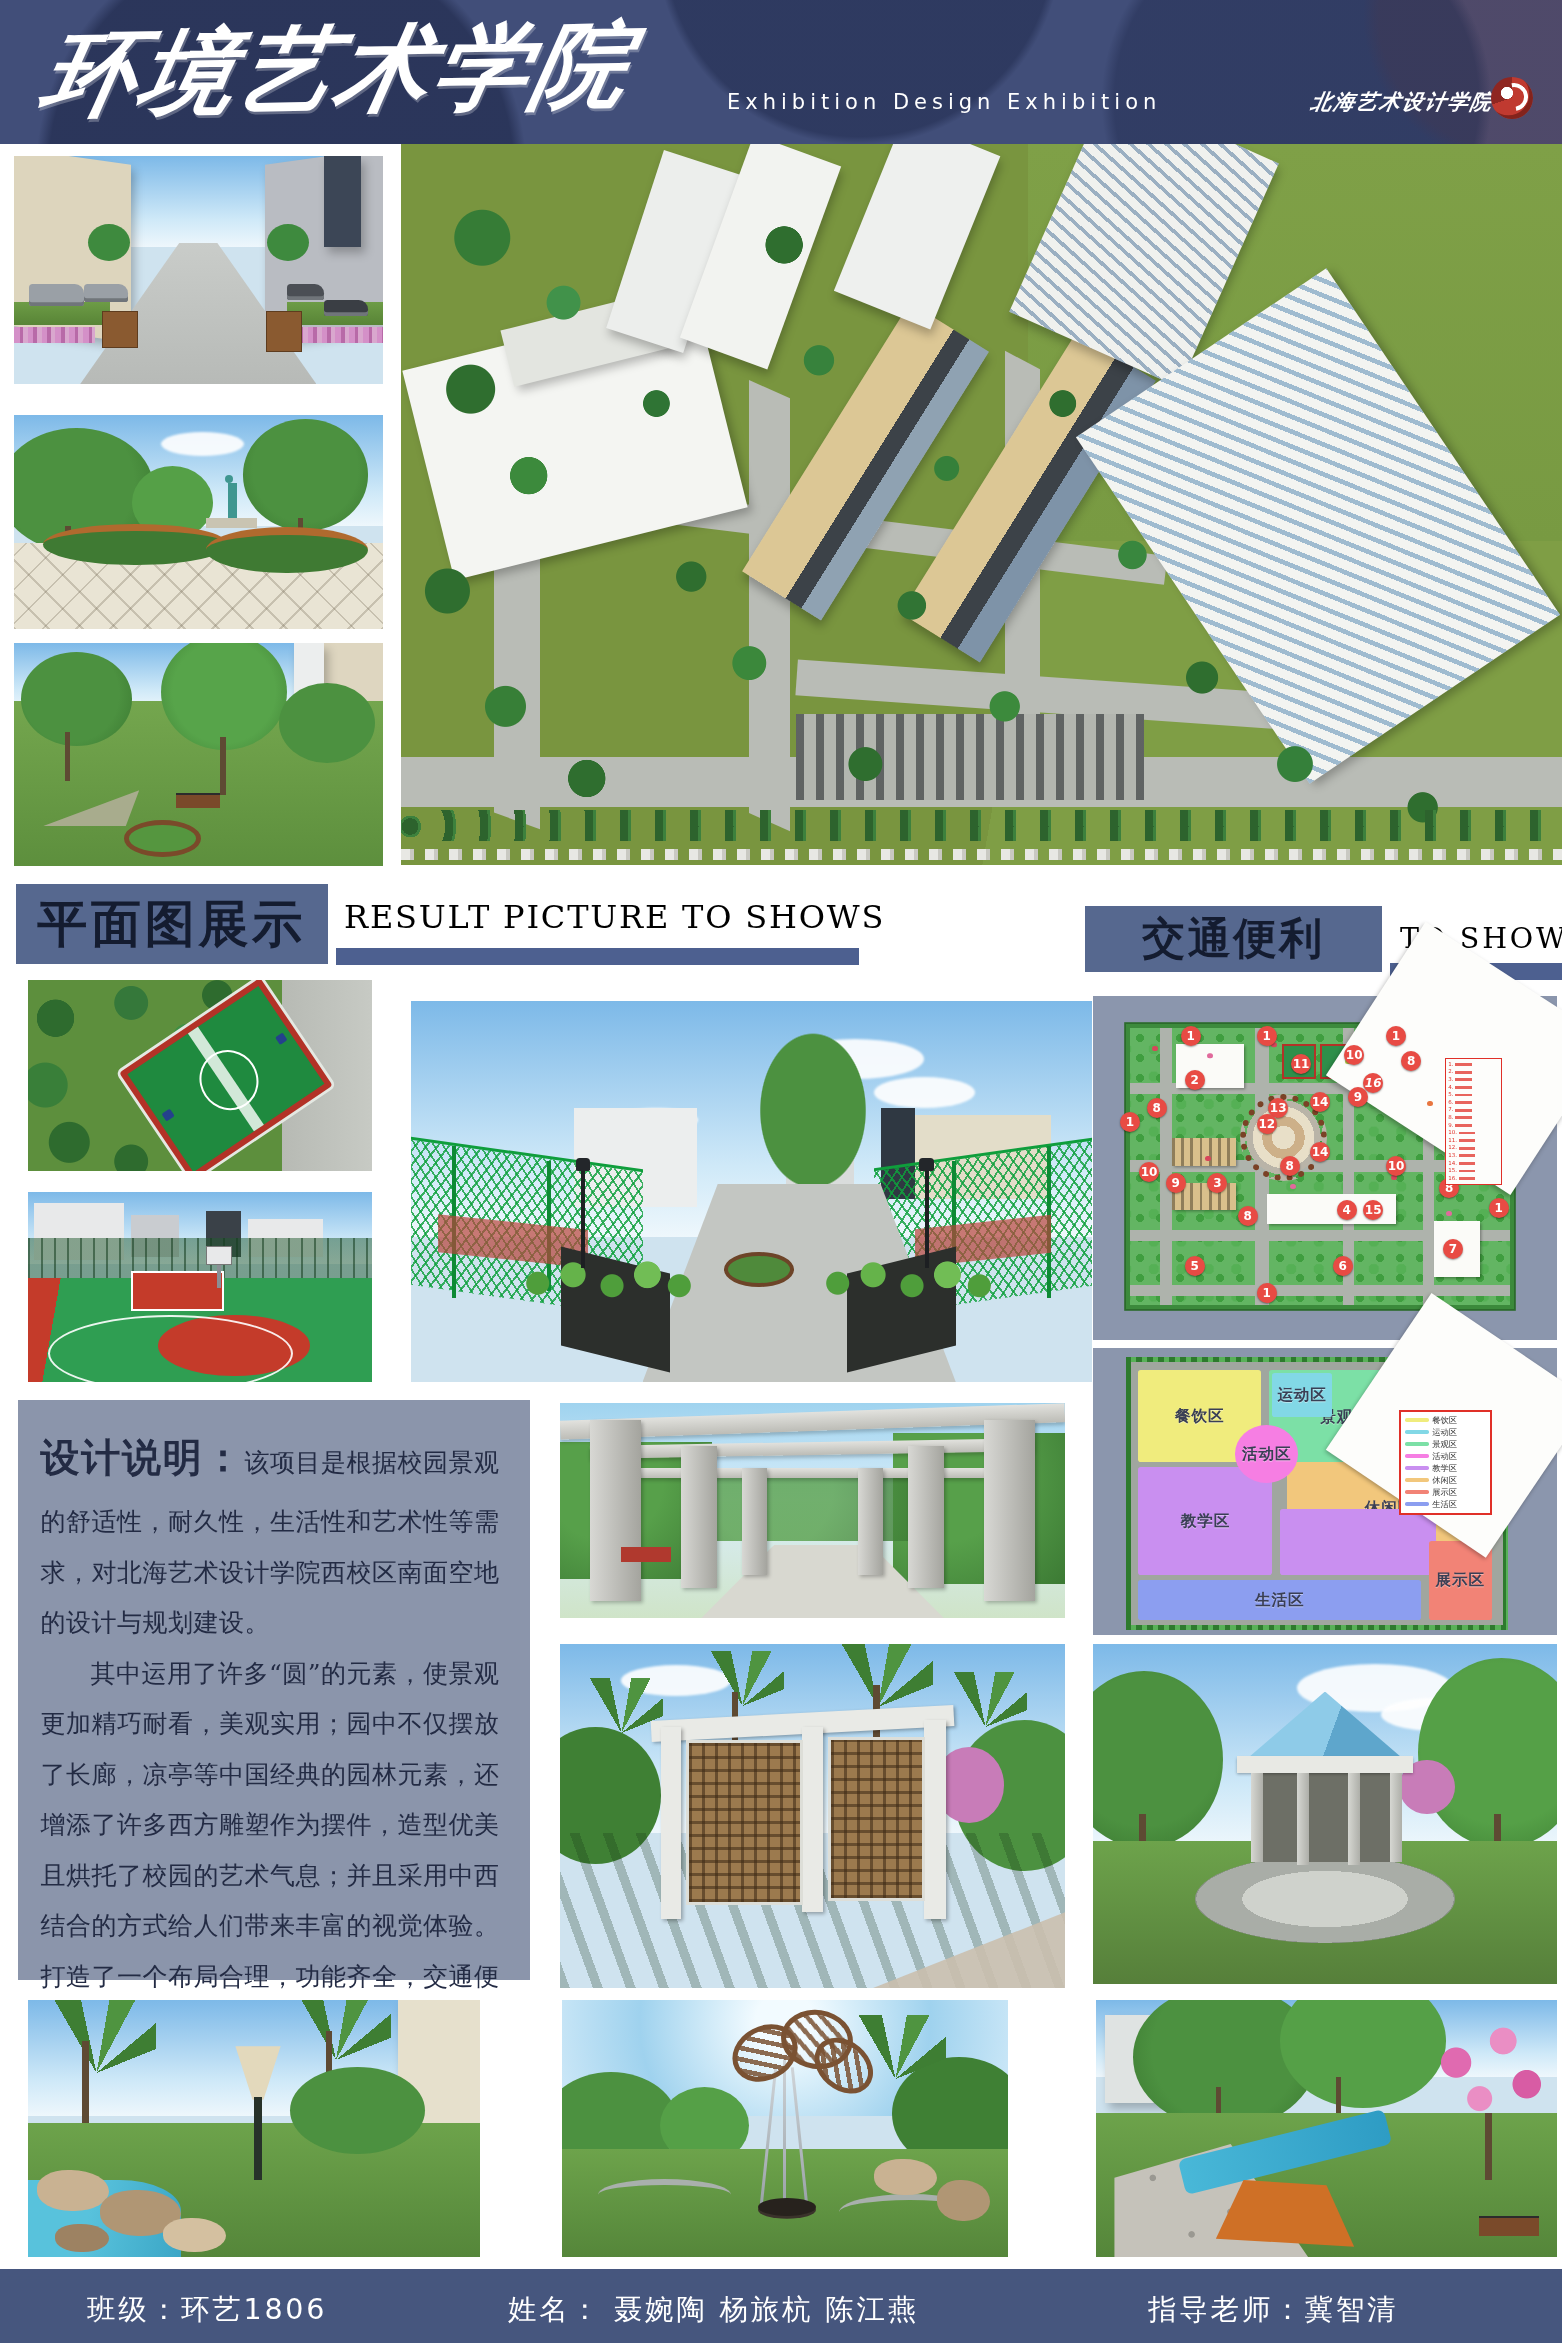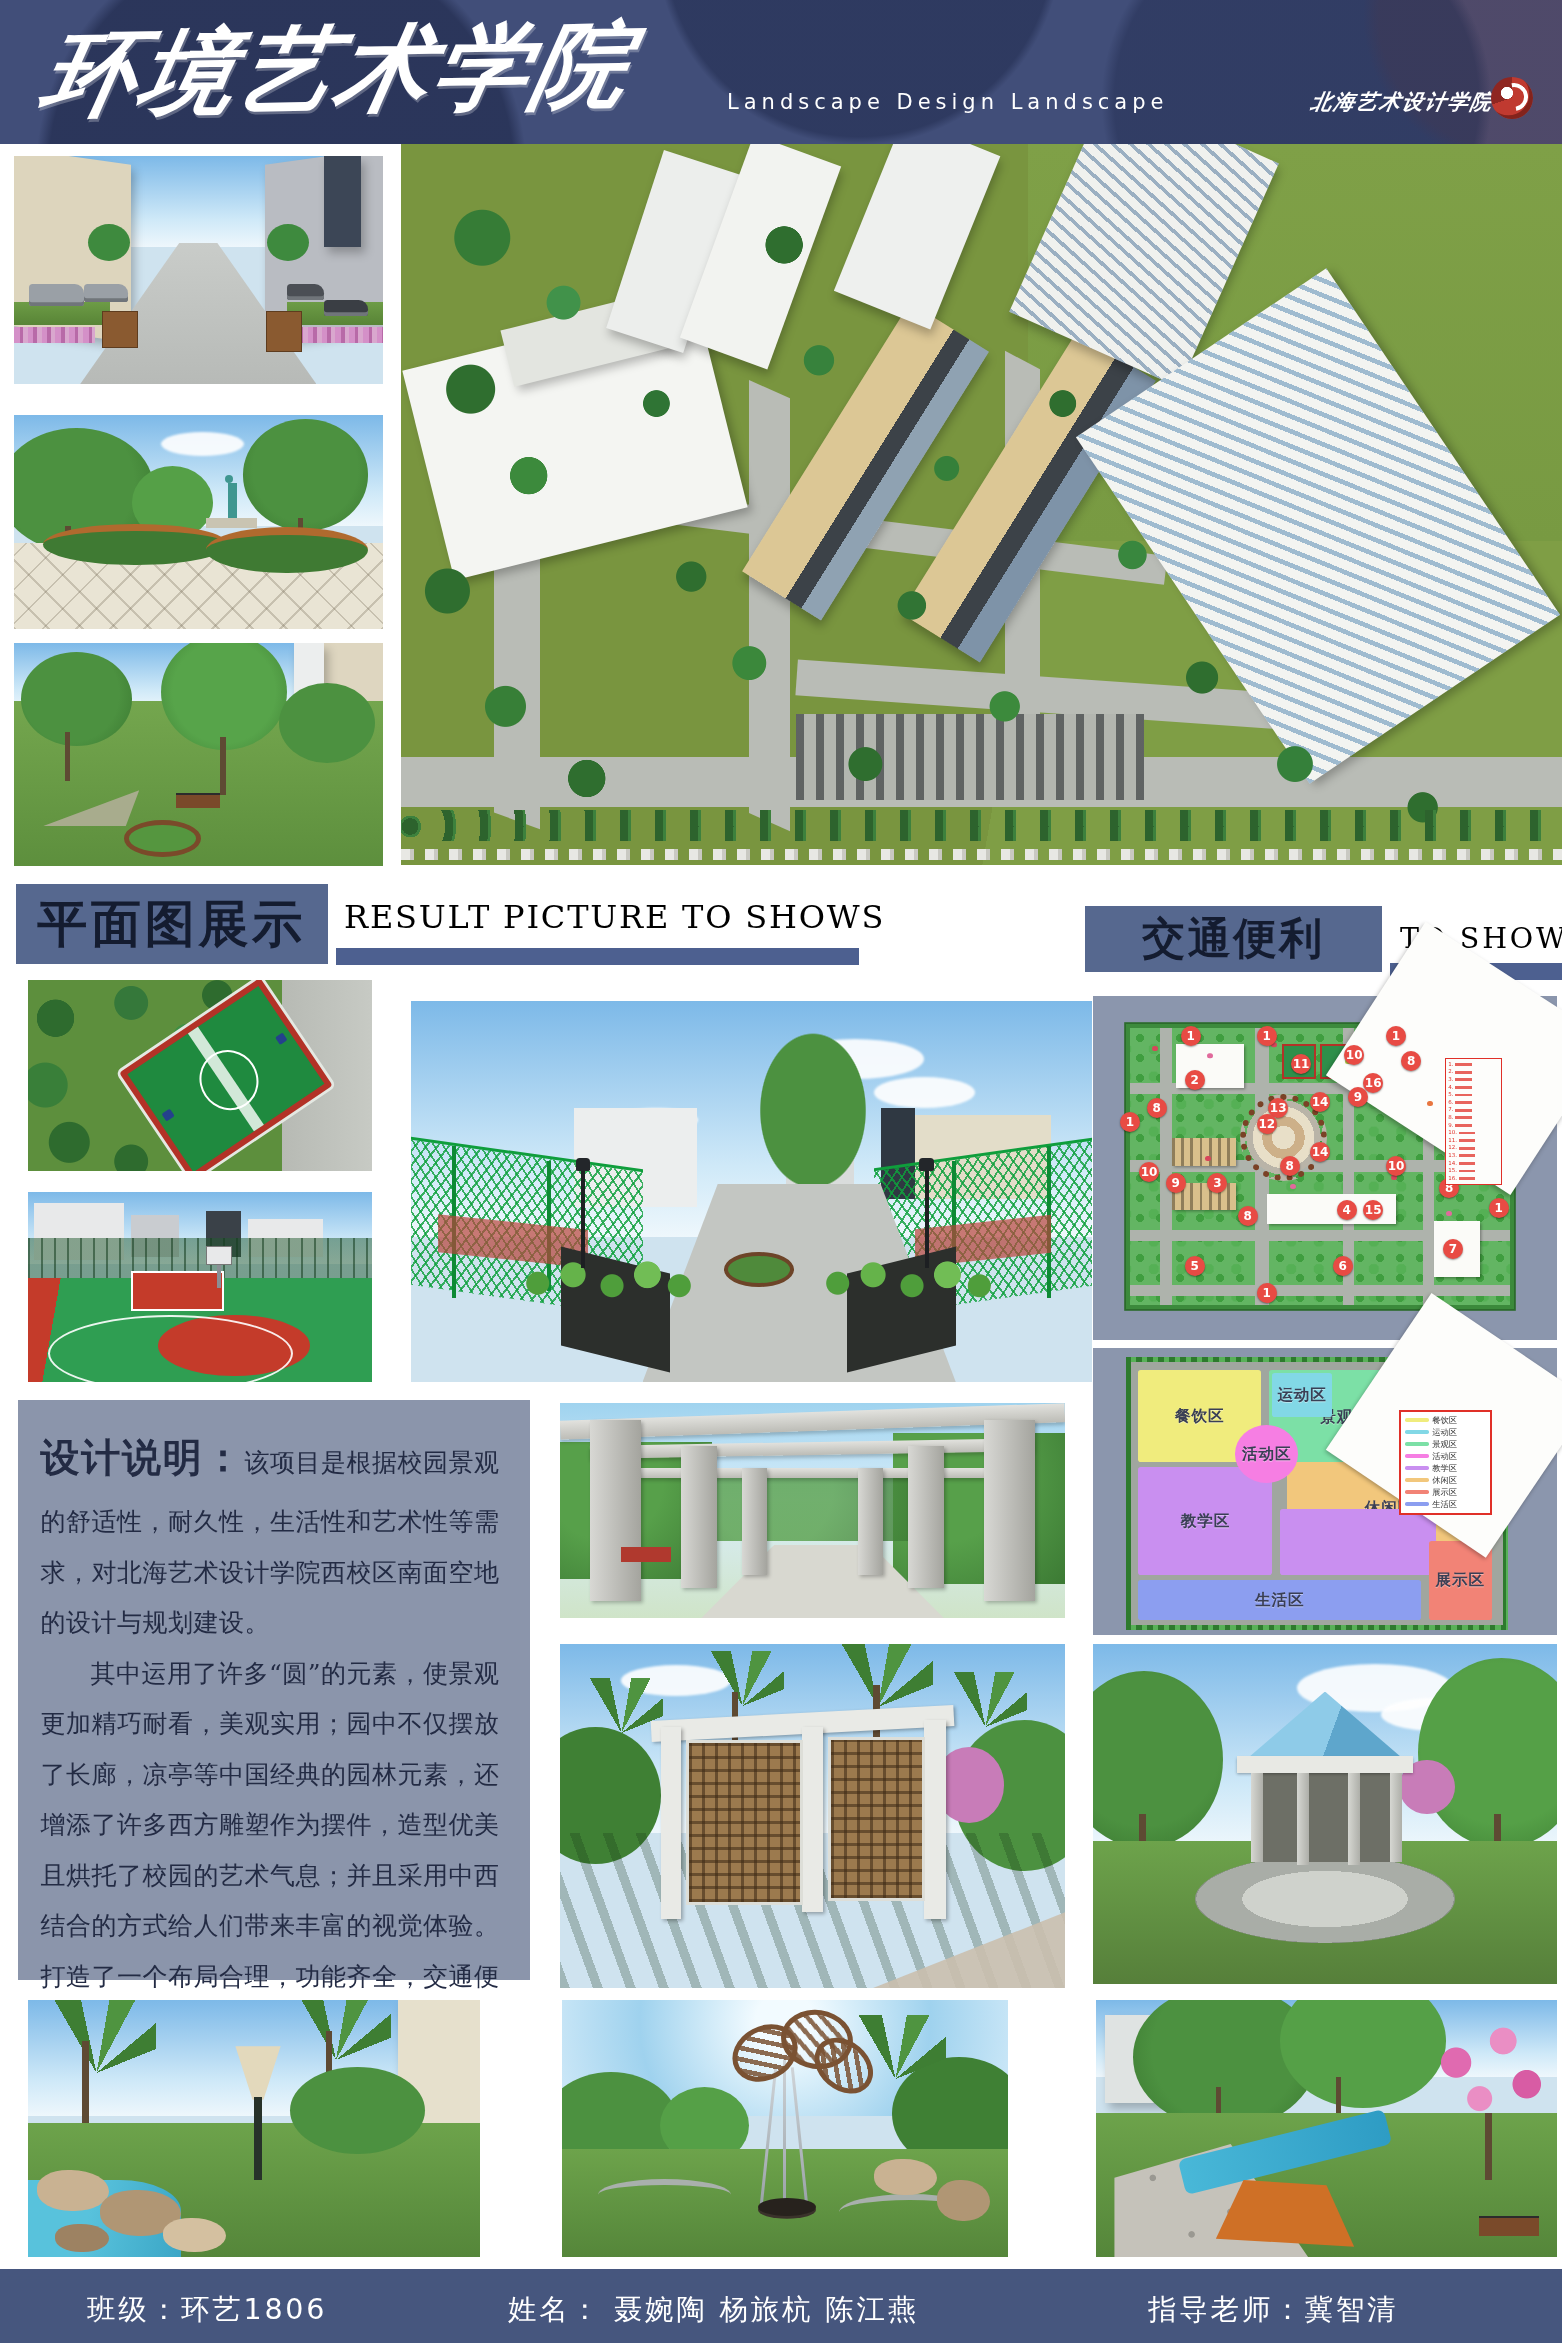--- a/index.html
+++ b/index.html
@@ -257,21 +257,21 @@
   #footer{left:0;top:2269px;width:1562px;height:74px;background:#46567e;color:#fff;}
   .foot-item{position:absolute;top:22px;font-size:28.5px;letter-spacing:2.8px;white-space:nowrap;}
 </style>
 </head>
 <body>
 
 <div id="poster">
 
   <div id="header" class="abs" style="background-color: rgb(65, 78, 121);">
     <div id="school-name" class="abs calli">环境艺术学院</div>
-    <div id="exh-sub" class="abs">Landscape Design Landscape</div>
+    <div id="exh-sub" class="abs">Exhibition Design Exhibition</div>
     <div id="logo-text" class="abs calli">北海艺术设计学院</div>
     <div id="logo-swirl" class="abs"></div>
   </div>
 
   <div id="thumb-street" class="photo">
     <div class="sky" style="height:40%;"></div>
     <div class="bldg grid" style="left:-2%;top:0;width:34%;height:78%;background:#ddd5bd;transform:skewY(8deg);"></div>
     <div class="bldg grid" style="right:-2%;top:0;width:34%;height:78%;background:#b9bcc2;transform:skewY(-8deg);"></div>
     <div class="bldg" style="right:6%;top:0;width:10%;height:40%;background:#3c4656;"></div>
     <div class="t-road" style="left:18%;bottom:0;width:64%;height:62%;clip-path:polygon(42% 0,58% 0,100% 100%,0 100%);"></div>
@@ -436,21 +436,21 @@
           <span class="sp-marker" style="left: 16%; top: 3%; background: rgb(232, 75, 68);">1</span>
           <span class="sp-marker" style="left: 36%; top: 3%; background: rgb(232, 75, 68);">1</span>
           <span class="sp-marker" style="left: 70%; top: 3%; background: rgb(232, 75, 68);">1</span>
           <span class="sp-marker" style="left: 0%; top: 34%; background: rgb(232, 75, 68);">1</span>
           <span class="sp-marker" style="left: 97%; top: 65%; background: rgb(232, 75, 68);">1</span>
           <span class="sp-marker" style="left: 36%; top: 96%; background: rgb(232, 75, 68);">1</span>
           <span class="sp-marker" style="left: 17%; top: 19%; background: rgb(232, 75, 68);">2</span>
           <span class="sp-marker" style="left: 45%; top: 13%; background: rgb(232, 75, 68);">11</span>
           <span class="sp-marker" style="left: 59%; top: 10%; background: rgb(232, 75, 68);">10</span>
           <span class="sp-marker" style="left: 74%; top: 12%; background: rgb(232, 75, 68);">8</span>
-          <span class="sp-marker" style="left: 64%; top: 20%; background: rgb(232, 75, 68);">16</span>
+          <span class="sp-marker" style="left: 64%; top: 20%; background: rgb(232, 75, 68); font-style: italic;">16</span>
           <span class="sp-marker" style="left: 60%; top: 25%; background: rgb(232, 75, 68);">9</span>
           <span class="sp-marker" style="left: 7%; top: 29%; background: rgb(232, 75, 68);">8</span>
           <span class="sp-marker" style="left: 39%; top: 29%; background: rgb(232, 75, 68);">13</span>
           <span class="sp-marker" style="left: 50%; top: 27%; background: rgb(232, 75, 68);">14</span>
           <span class="sp-marker" style="left: 36%; top: 35%; background: rgb(232, 75, 68);">12</span>
           <span class="sp-marker" style="left: 50%; top: 45%; background: rgb(232, 75, 68);">14</span>
           <span class="sp-marker" style="left: 42%; top: 50%; background: rgb(232, 75, 68);">8</span>
           <span class="sp-marker" style="left: 64%; top: 50%; background: rgb(232, 75, 68); margin-top: 34px;">15</span>
           <span class="sp-marker" style="left: 70%; top: 50%; background: rgb(232, 75, 68);">10</span>
           <span class="sp-marker" style="left: 5%; top: 52%; background: rgb(232, 75, 68);">10</span>

